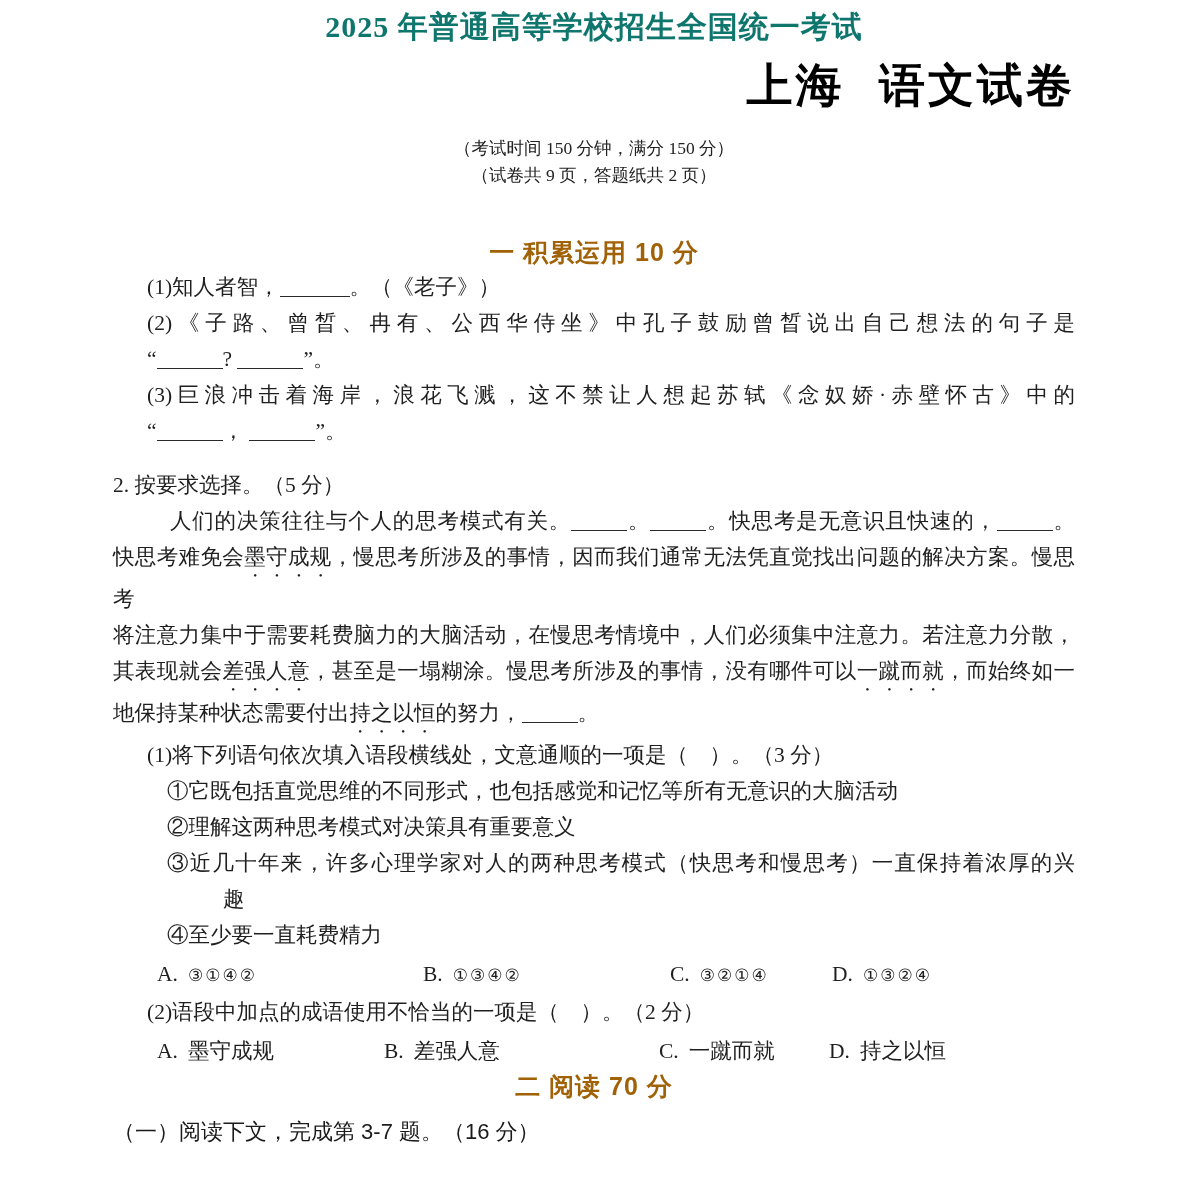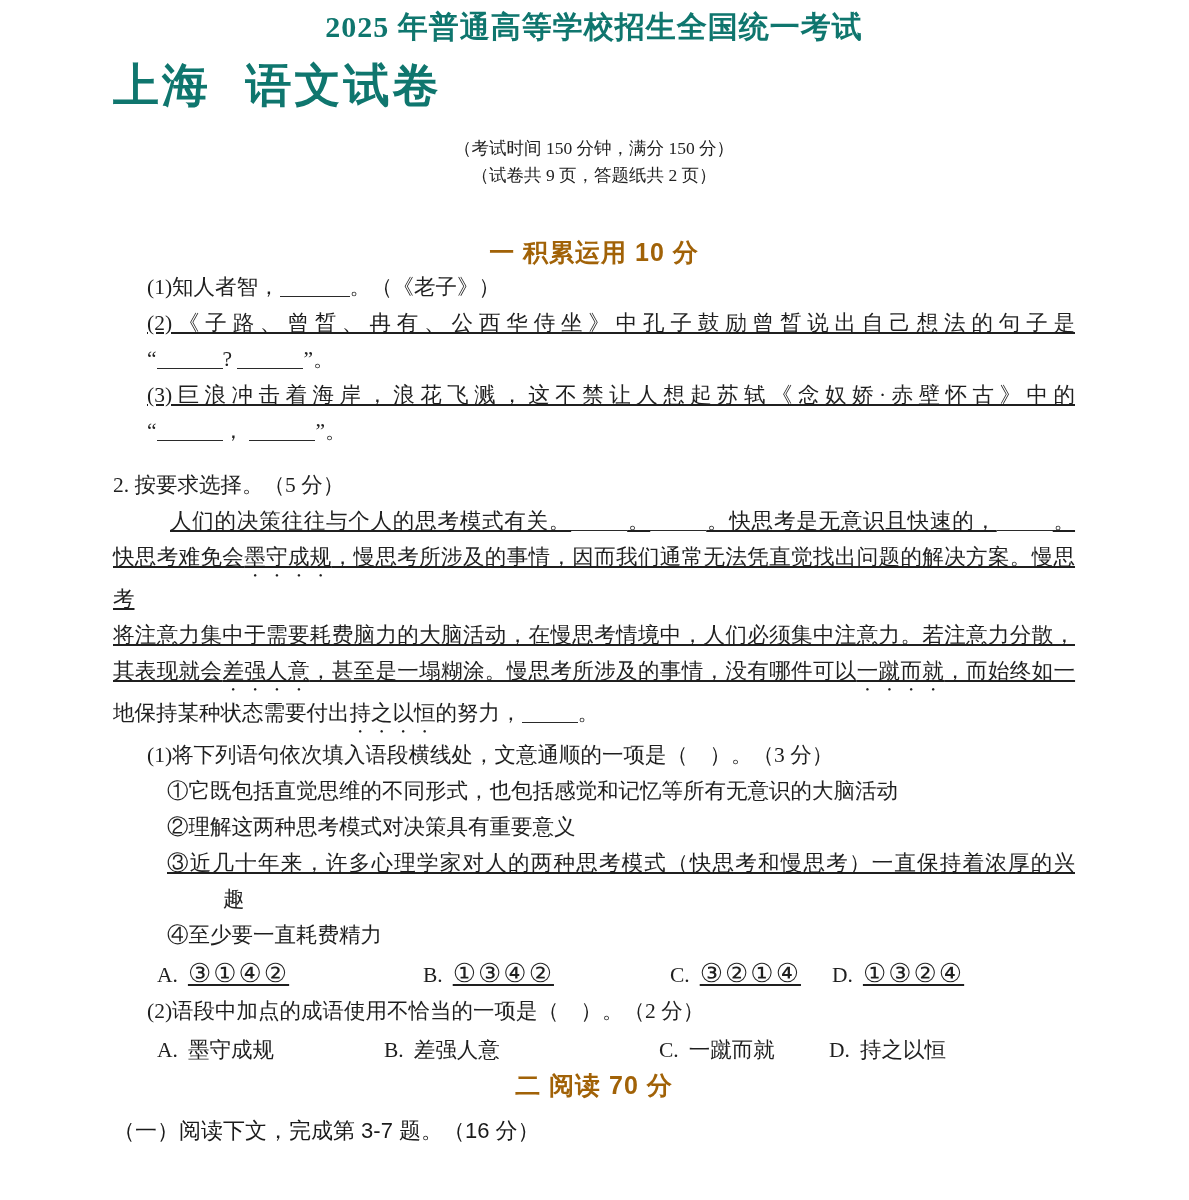--- a/index.html
+++ b/index.html
@@ -14,28 +14,28 @@
 
   .exam-title {
     text-align: center;
     font-size: 30px;
     font-weight: bold;
     letter-spacing: 1px;
     line-height: 38px;
     color: #0f766e;
   }
   .paper-title {
-    text-align: left;
+    text-align: right;
     font-size: 46px;
     font-weight: bold;
     letter-spacing: 3px;
     word-spacing: 20px;
     line-height: 55px;
     margin-top: 12px;
-    color: #0f766e;
+    color: #000000;
   }
   .meta { text-align: center; font-size: 17.5px; line-height: 27px; color: #222; font-family: Liberation Serif, serif; }
   .meta1 { margin-top: 22px; }
 
   .sec-head {
     text-align: center;
     font-family: "Liberation Sans", sans-serif;
     font-size: 25px;
     font-weight: bold;
     line-height: 34px;
@@ -46,21 +46,21 @@
   .sec-head-2 { }
 
   .body-text { font-size: 21.5px; line-height: 36px; }
   .line { white-space: normal; }
   .q-stem { margin-top: 18px; }
   .ind1 { padding-left: 34px; }
   .ind2 { padding-left: 54px; }
   .ind3 { padding-left: 110px; }
 
   
-  .jlast { text-align: justify; text-align-last: justify; text-decoration: underline; }
+  .jlast { text-align: justify; text-align-last: justify; }
 
   
   .p-indent { padding-left: 57px; }
 
   .blank {
     display: inline-block;
     border-bottom: 1.6px solid #2a2a2a;
     height: 22px;
     vertical-align: -3px;
   }
@@ -70,21 +70,21 @@
 
   .em-dot {
     -webkit-text-emphasis-style: filled dot;
     -webkit-text-emphasis-position: under;
     text-emphasis-style: filled dot;
     text-emphasis-position: under right;
   }
 
   .opt-row { margin-top: 3px; padding-left: 44px; }
   .opt { display: inline-block; vertical-align: top; }
-  .opt .nums { font-size: 26px; letter-spacing: 2px; text-decoration: underline; }
+  .opt .nums { font-size: 17px; letter-spacing: 2px; }
   .opt .lbl { margin-right: 10px; }
   .r1a { width: 266px; } .r1b { width: 247px; } .r1c { width: 162px; }
   .r2a { width: 227px; } .r2b { width: 275px; } .r2c { width: 170px; }
 
   .part-intro {
     font-family: "Liberation Sans", sans-serif;
     font-size: 22px;
     line-height: 34px;
     margin-top: 12px;
     color: #1a1a1a;

